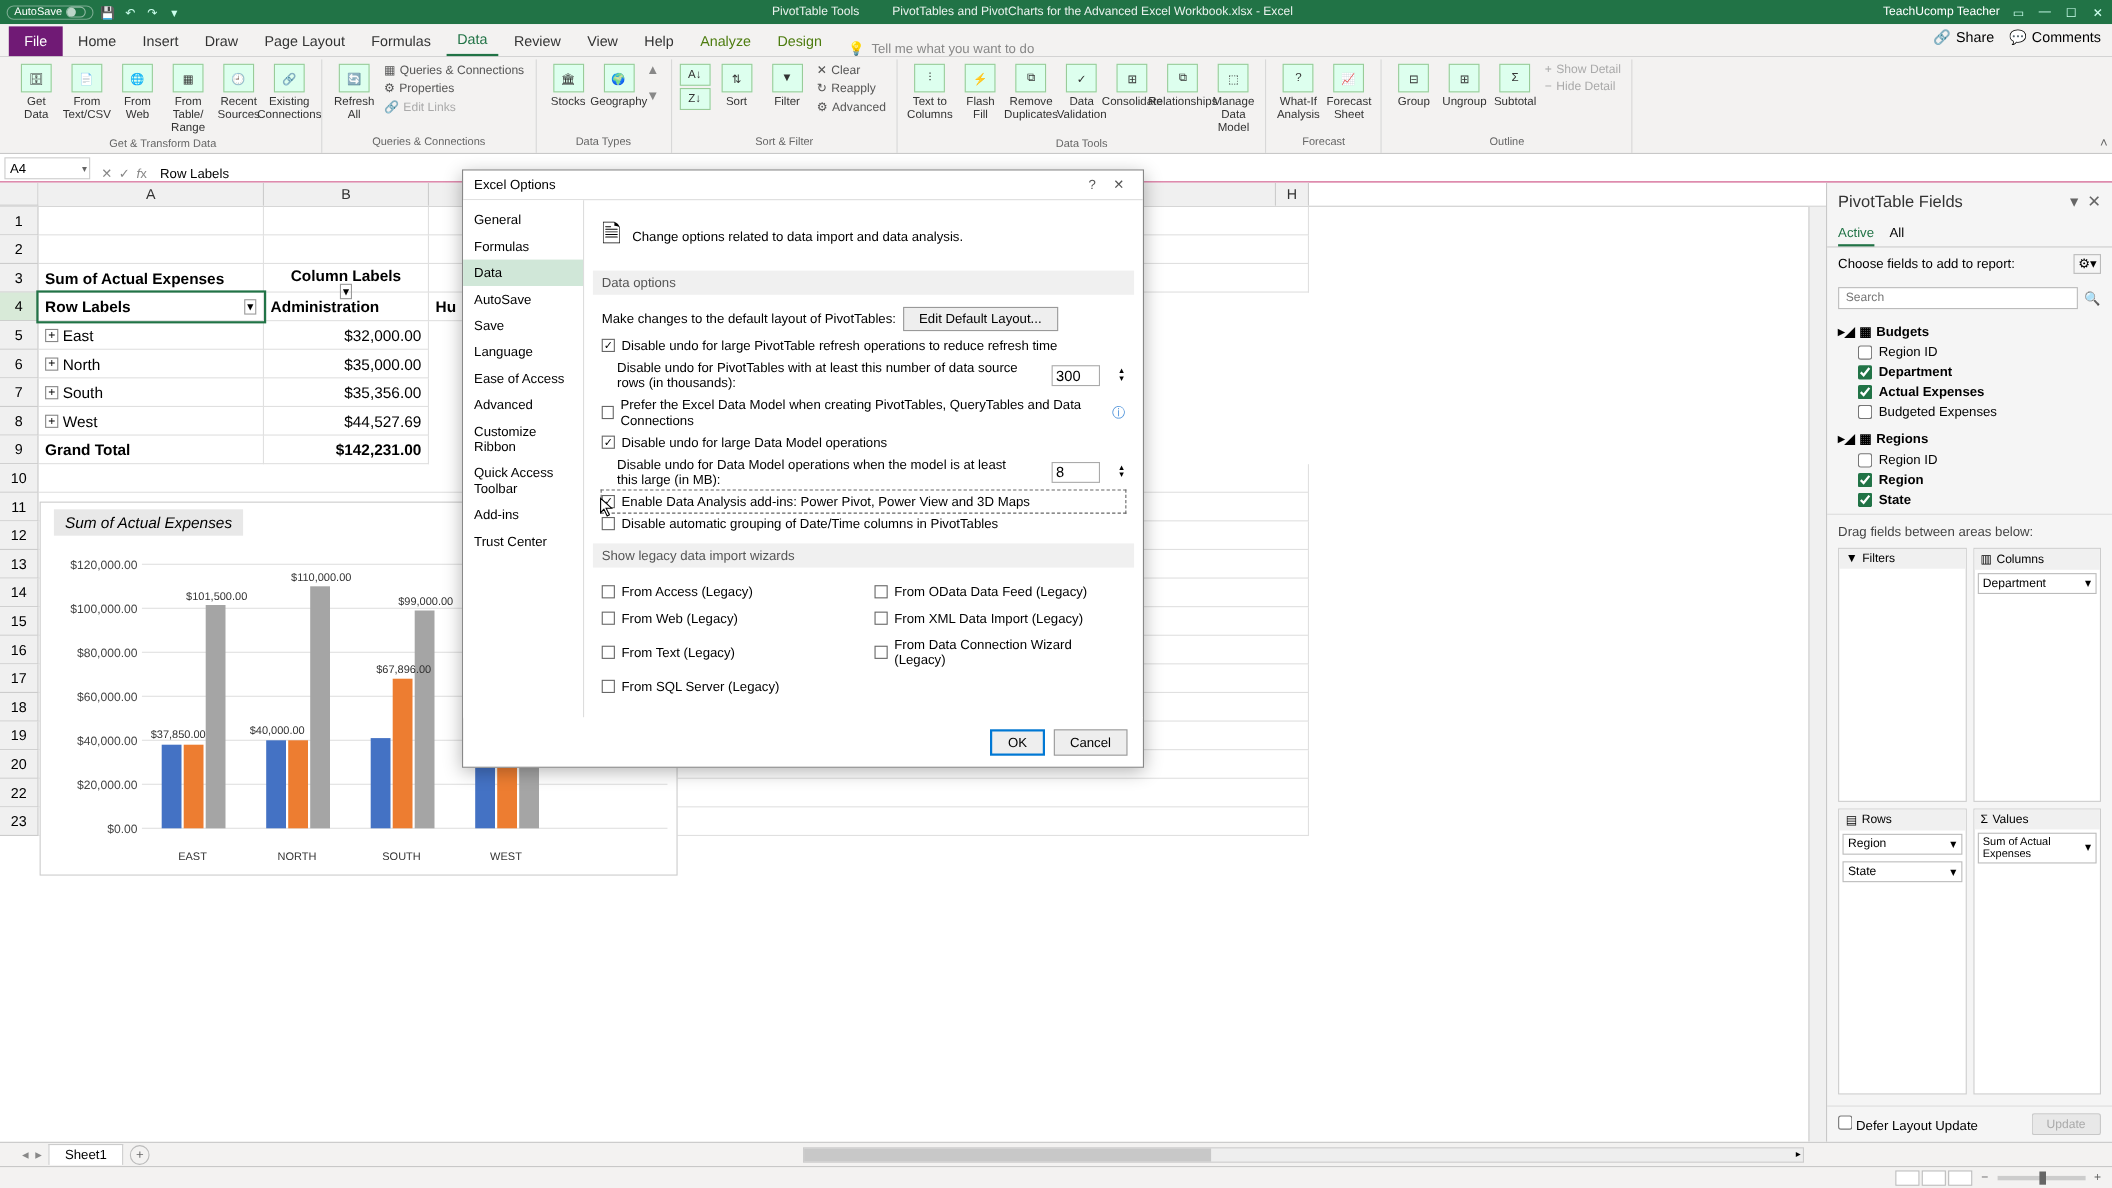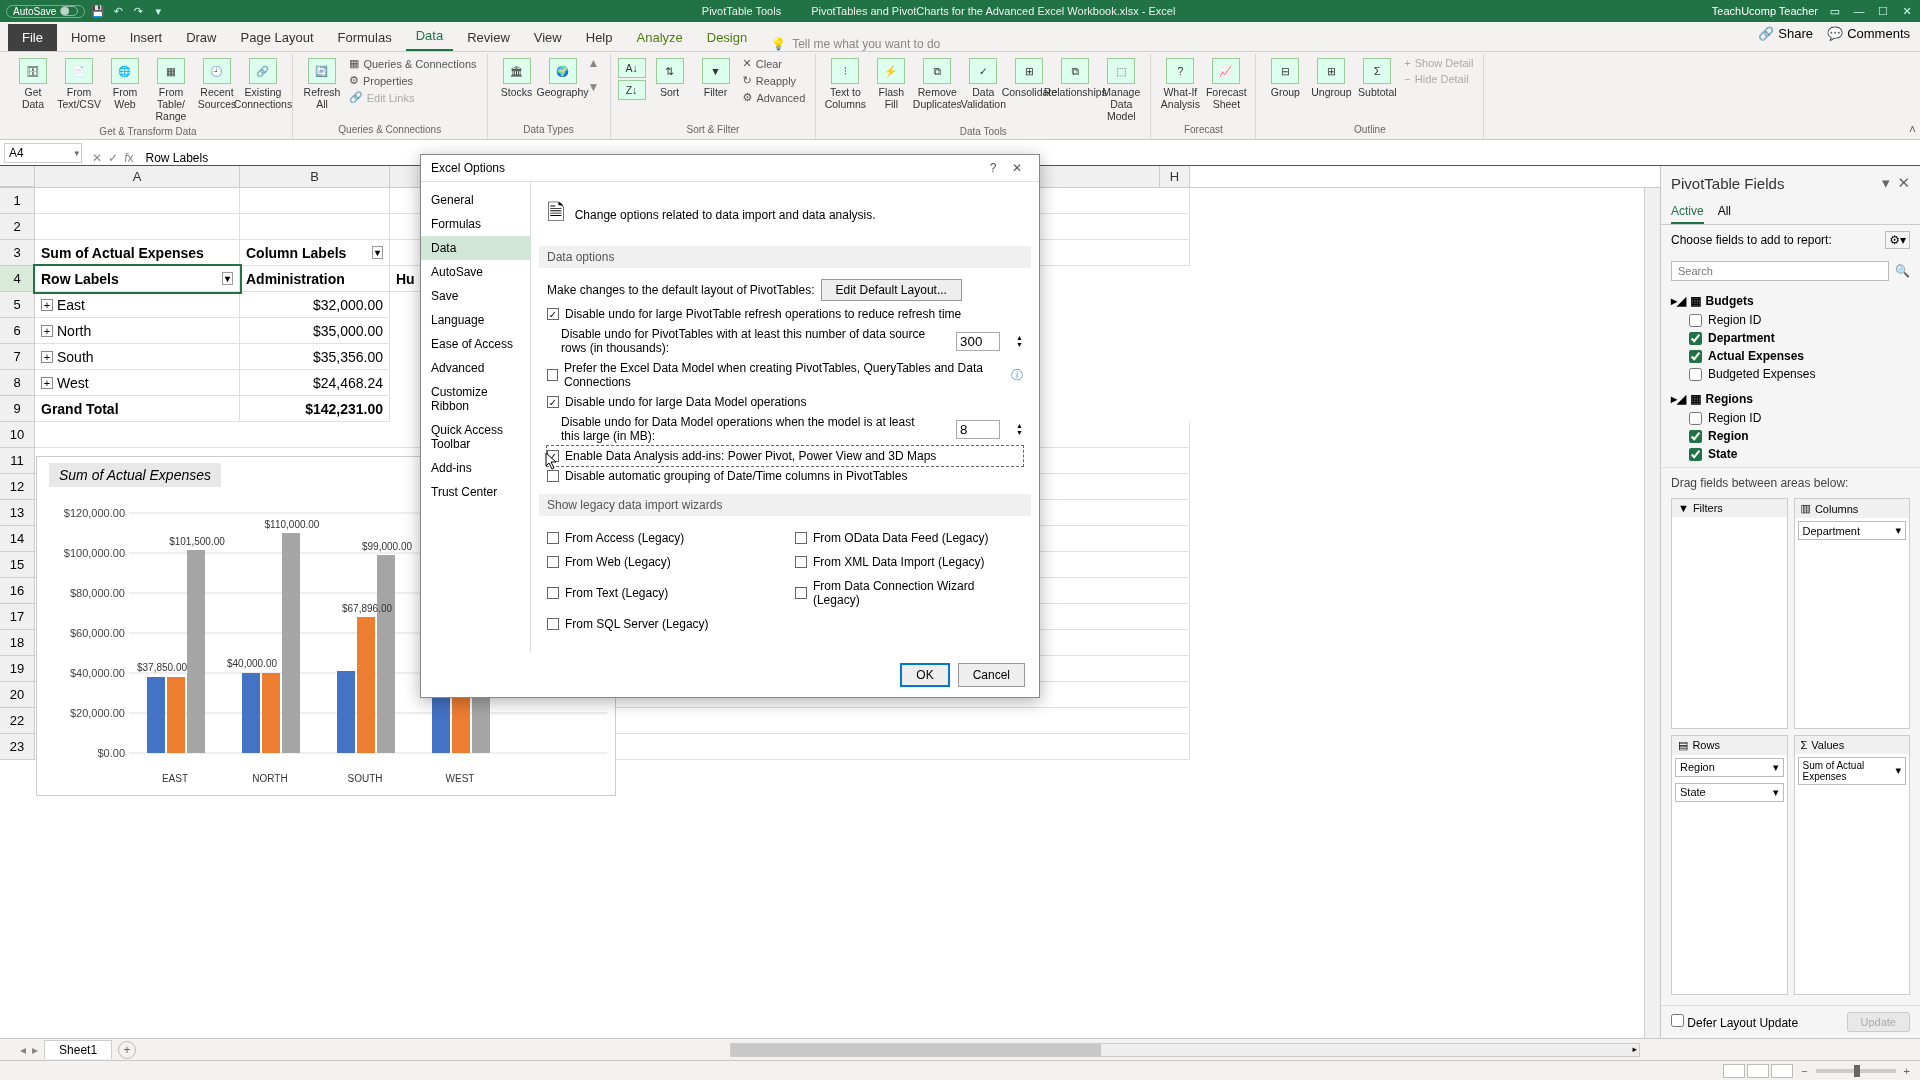--- a/index.html
+++ b/index.html
@@ -10,21 +10,21 @@
 .titlebar { background: #1e7145; background:#217346; }
 .titlebar .left { display:flex; align-items:center; gap:6px;}
 .titlebar .center { flex:1; display:flex; justify-content:center; gap:30px;}
 .titlebar .right {display:flex; align-items:center; gap:10px;}
 .titlebar .icon-box { width:14px; height:14px; display:inline-flex; align-items:center; justify-content:center; color:#cfe; }
 .autosave-pill { border:1px solid rgba(255,255,255,.4); border-radius:8px; padding:0 6px; font-size:10px; display:flex; align-items:center; gap:4px;}
 
 
 .ribbon-tabs { height:30px; background:#f3f2f1; display:flex; align-items:flex-end; padding:0 8px; border-bottom:1px solid #d0d0d0; gap:4px; position:relative;}
 .ribbon-tabs .tab { padding:6px 10px; font-size:13px; color:#333; cursor:pointer; }
-.ribbon-tabs .tab.file { background:#404040; color:#fff; padding:6px 14px;}
+.ribbon-tabs .tab.file { background:#701a75; color:#fff; padding:6px 14px;}
 .ribbon-tabs .tab.active { font-weight:400; border-bottom:2px solid #217346; color:#217346; }
 .ribbon-tabs .tab.context { color:#4d7c0f;}
 .ribbon-tabs .tellme { margin-left:10px; display:flex; align-items:center; gap:6px; color:#888;}
 .ribbon-tabs .right-actions{ position:absolute; right:10px; top:4px; display:flex; gap:14px; font-size:13px;}
 .ribbon-tabs .right-actions span{ display:flex; align-items:center; gap:4px; cursor:pointer;}
 
 
 .ribbon { height:88px; background:#f3f2f1; border-bottom:1px solid #c8c8c8; display:flex; padding:2px 4px 0 4px; position:relative;}
 .ribbon .group { display:flex; flex-direction:column; padding:2px 8px; border-right:1px solid #d8d8d8; align-items:center;}
 .ribbon .group .controls { display:flex; gap:4px; align-items:flex-start; flex:1;}
@@ -357,21 +357,21 @@
       </div>
     <div class="row">
         <div class="rowh">2</div>
         <div class="cell" style="width:205px;"></div>
         <div class="cell" style="width:150px;"></div>
         <div class="cell" style="width:800px;"></div>
       </div>
     <div class="row">
         <div class="rowh">3</div>
       <div class="cell bold" style="width:205px;">Sum of Actual Expenses</div>
-      <div class="cell bold" style="width:150px; justify-content:space-between;">
+      <div class="cell bold" style="width:150px; justify-content:space-between;flex-direction:column;">
           <span>Column Labels</span>
           <span style="border:1px solid #999;padding:0 2px;font-size:10px;">▾</span>
         </div>
       <div class="cell" style="width:800px;"></div>
     </div>
     <div class="row">
         <div class="rowh" style="background:#d8ead8;">4</div>
       <div class="cell bold selected-cell" style="width:205px;justify-content:space-between;">
           <span>Row Labels</span>
           <span style="border:1px solid #999;padding:0 2px;font-size:10px;">▾</span>
@@ -402,21 +402,21 @@
           <span>South</span>
         </div>
       <div class="cell" style="width:150px;justify-content:flex-end;">$35,356.00</div>
     </div>
     <div class="row">
         <div class="rowh">8</div>
       <div class="cell" style="width:205px;">
           <span style="border:1px solid #888;width:12px;height:12px;display:inline-flex;align-items:center;justify-content:center;margin-right:4px;font-size:11px;">+</span>
           <span>West</span>
         </div>
-      <div class="cell" style="width:150px;justify-content:flex-end;">$24,468.24</div>
+      <div class="cell" style="width:150px;justify-content:flex-end;">$44,527.69</div>
     </div>
     <div class="row">
         <div class="rowh">9</div>
       <div class="cell bold" style="width:205px;">Grand Total</div>
       <div class="cell bold" style="width:150px;justify-content:flex-end;">$142,231.00</div>
     </div>
 
     <div class="row">
         <div class="rowh">10</div>
         <div class="cell" style="width:1155px;"></div>

